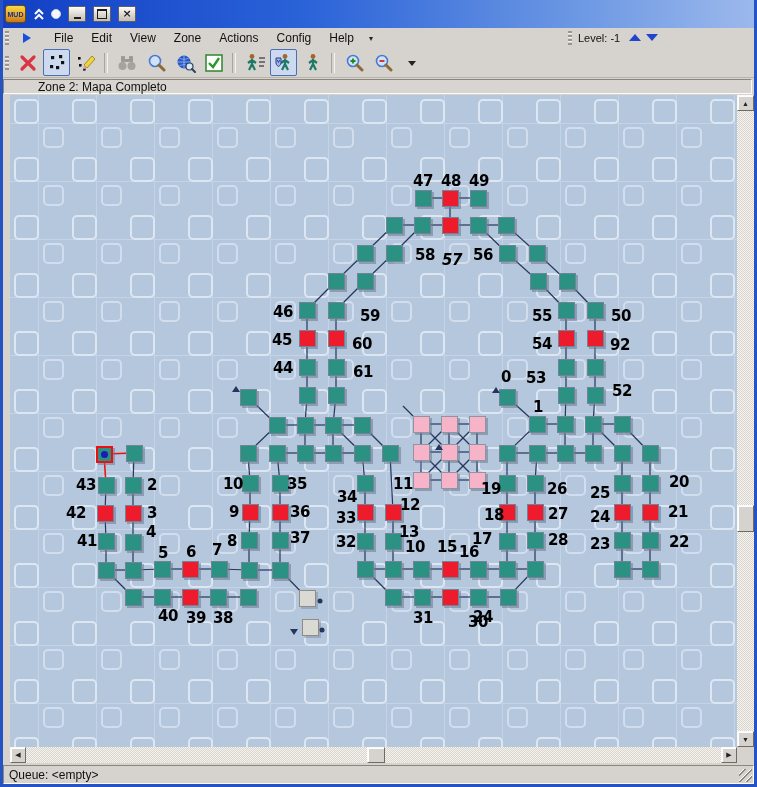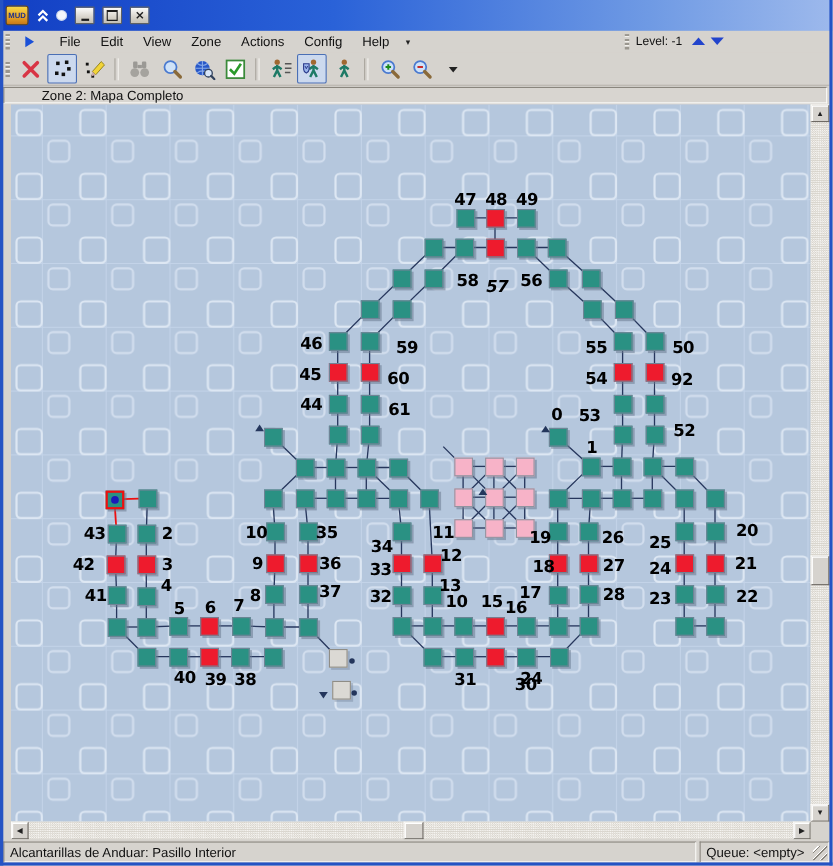--- a/index.html
+++ b/index.html
@@ -603,22 +603,19 @@
   <div class="sb-btn" style="left:0;bottom:0;width:17px;height:16px;">▼</div>
 </div>
 <div class="sb-track-h">
   <div class="sb-btn" style="left:0;top:0;width:16px;height:16px;">◀</div>
   <div class="sb-thumb" id="h-thumb" style="top: 0px; height: 16px; left: 357px; width: 18px;"></div>
   <div class="sb-btn" style="right:0;top:0;width:16px;height:16px;">▶</div>
 </div>
 <div class="sb-corner"></div>
 
 <div class="statusbar">
-  <div class="status-panel status-left">
-    <span>Alcantarillas de Anduar: Pasillo Interior</span>
-  </div>
   <div class="status-panel status-right">
     <span>Queue: &lt;empty&gt;</span>
     <div class="resize-grip"></div>
   </div>
 </div>
 
 <div class="frame"></div>
 
 </body></html>

